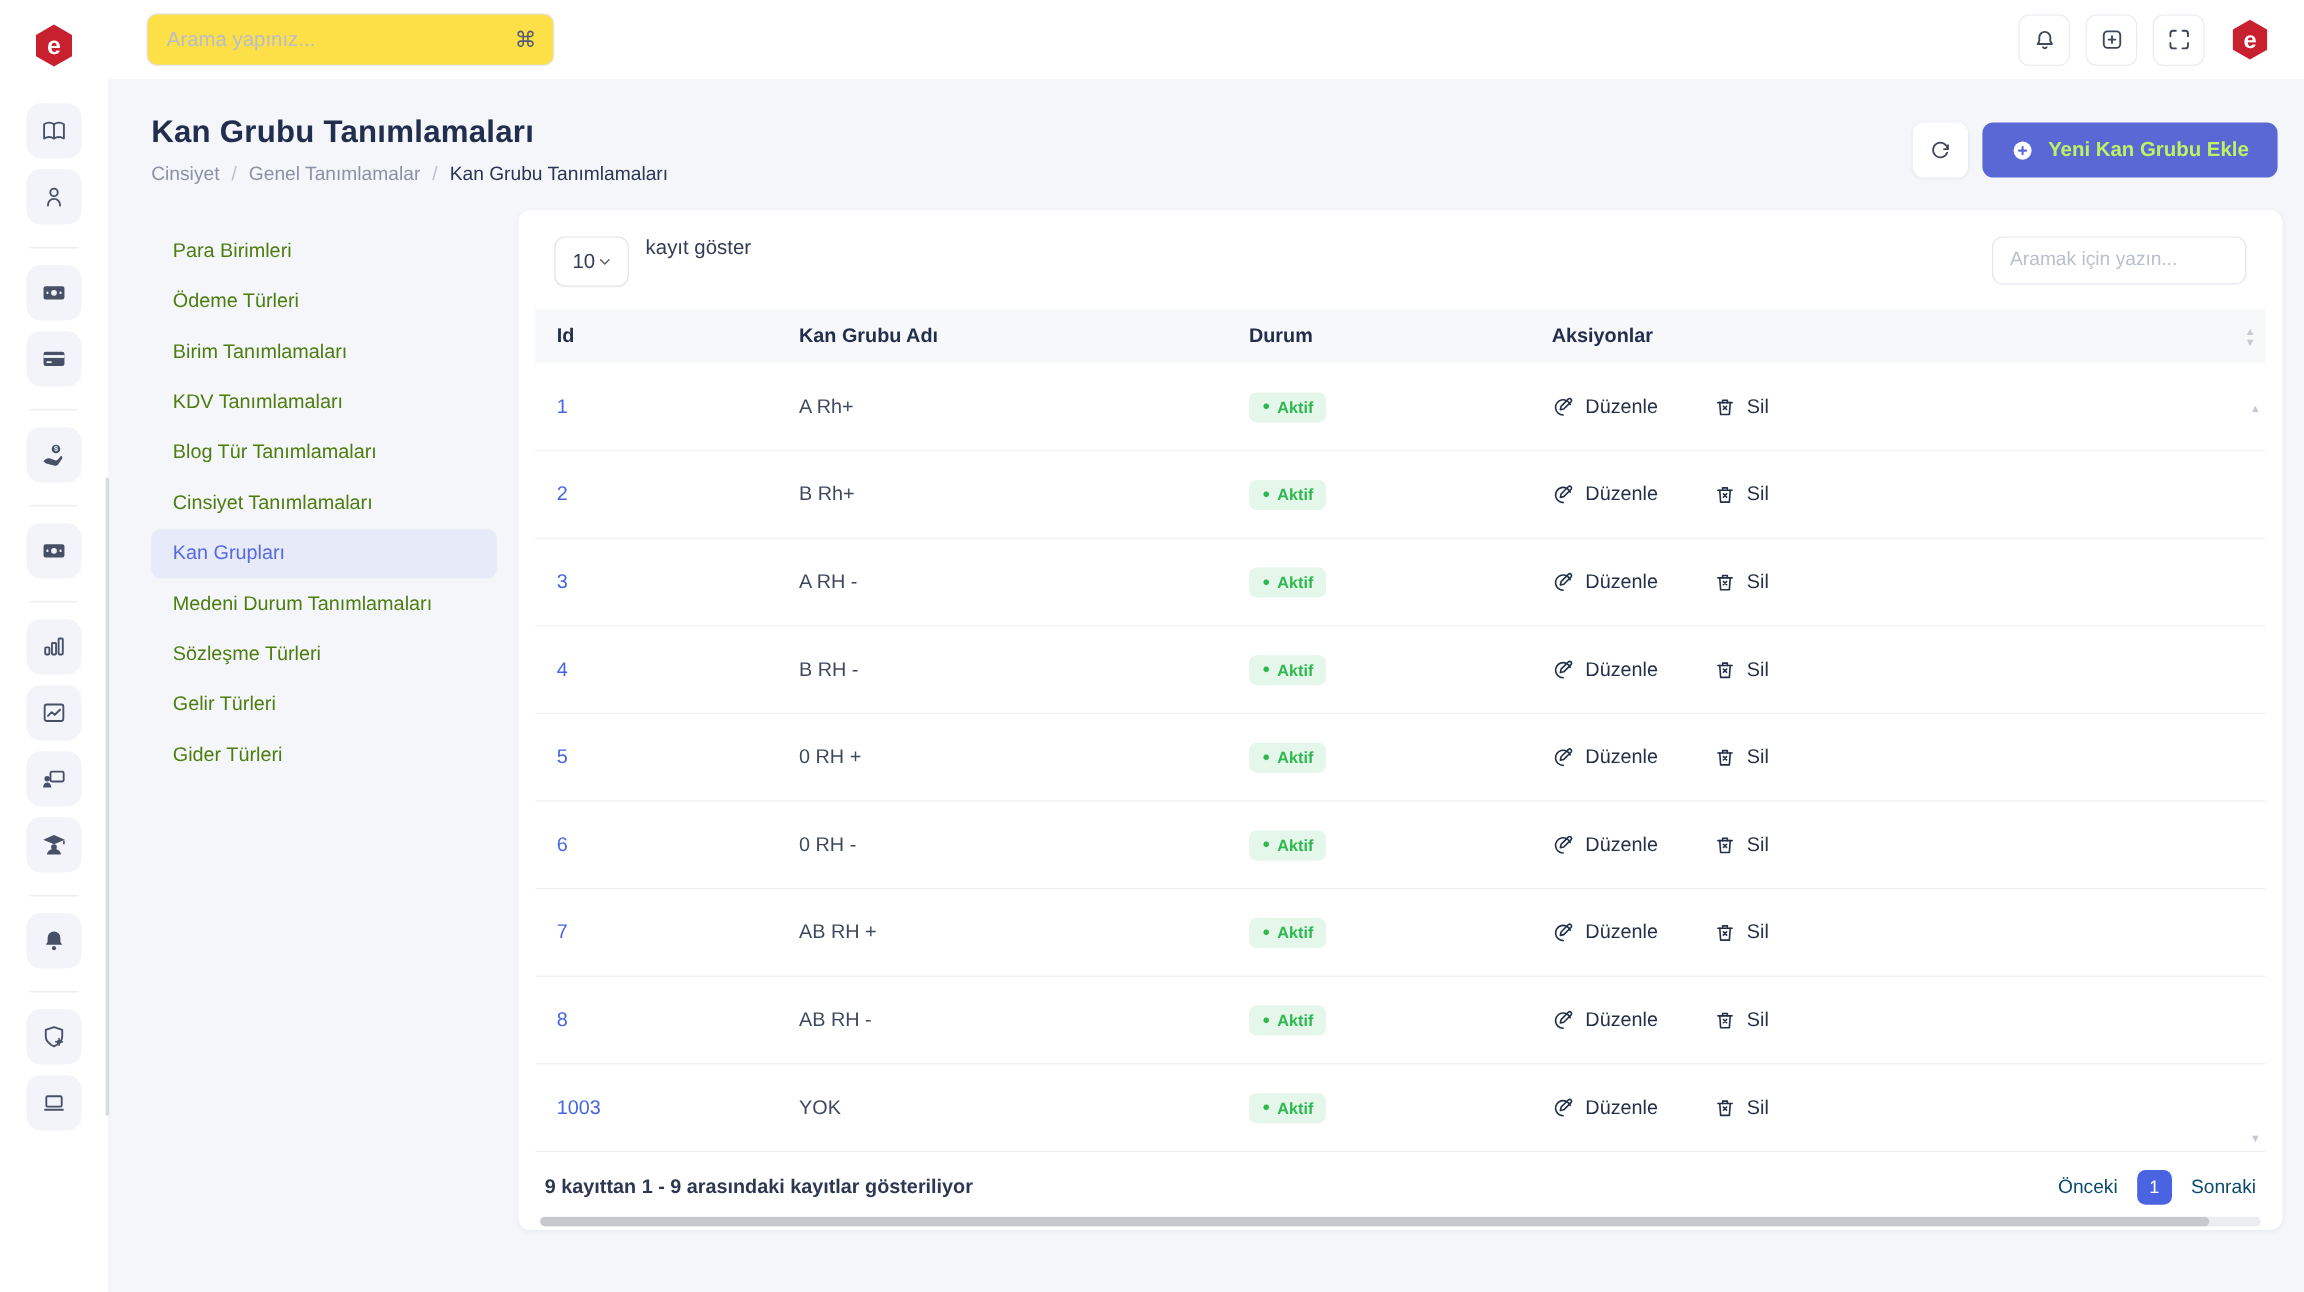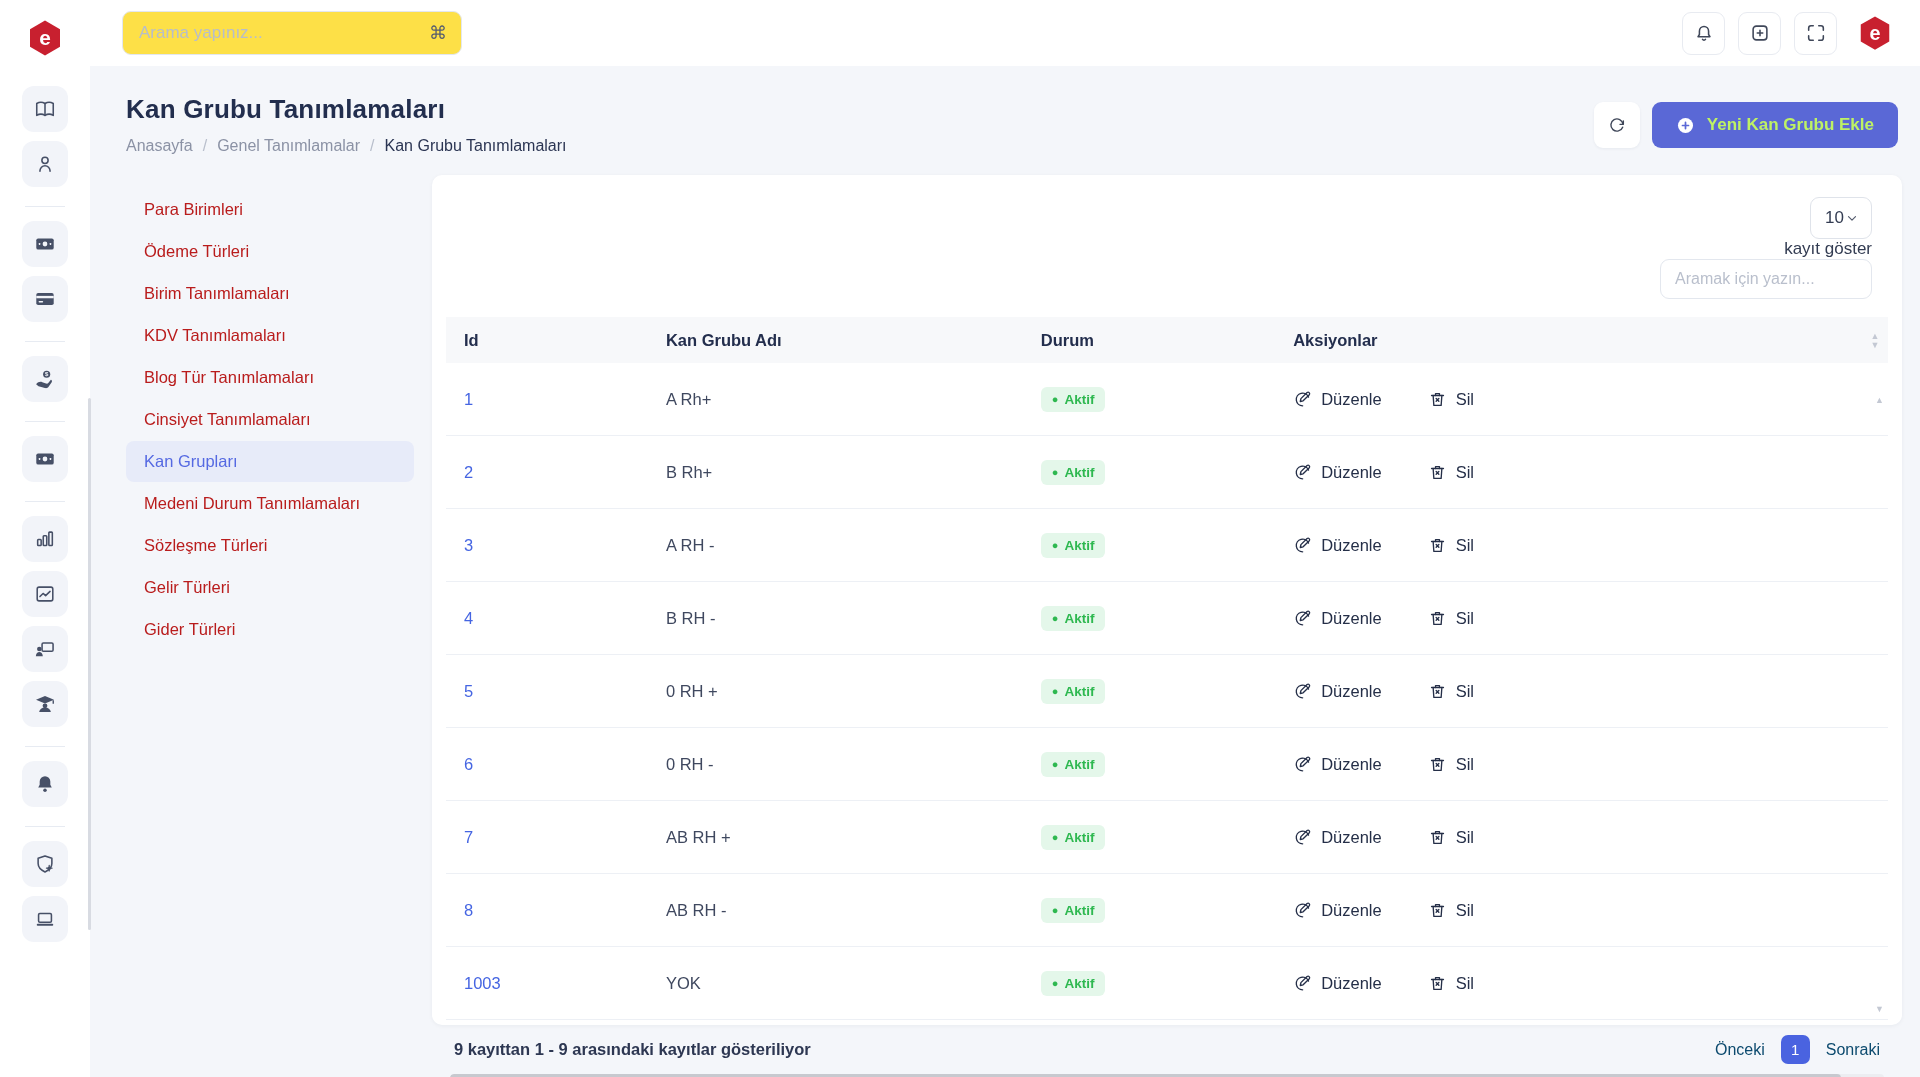--- a/index.html
+++ b/index.html
@@ -34,26 +34,26 @@
   .breadcrumb .sep { color:#b9bfcc; }
   .breadcrumb .crumb-current { color:#2b3553; }
   .head-actions { display:flex; gap:12px; align-items:center; margin-top:8px; }
   .refresh-btn { width:46px; height:46px; background:#fff; border-radius:9px; display:flex; align-items:center; justify-content:center; box-shadow:0 1px 3px rgba(25,35,65,.06); cursor:pointer; }
   .add-btn { height:46px; background:#5a68d6; border:none; border-radius:9px; color:#bef264; font-weight:700; font-size:17px; font-family:inherit; display:flex; align-items:center; gap:12px; padding:0 24px; cursor:pointer; }
 
   .main { display:flex; align-items:flex-start; padding:20px 18px 0 36px; }
 
   
   .menu { width:288px; flex:none; margin-right:18px; padding-top:14px; }
-  .menu-item { padding:11px 18px; font-size:16.5px; color:#b91c1c; border-radius:8px; margin-bottom:1px; cursor:pointer; }
+  .menu-item { padding:11px 18px; font-size:16.5px; color:#4d7c0f; border-radius:8px; margin-bottom:1px; cursor:pointer; }
   .menu-item.active { background:#e7ebf9; color:#5569e2; }
 
   
   .card { flex:1; height:850px; background:#fff; border-radius:10px; box-shadow:0 1px 4px rgba(20,30,60,.05); padding:22px 14px 0; position:relative; }
-  .card-controls { display:flex; align-items:flex-end; margin:0 16px;flex-direction:column; }
+  .card-controls { display:flex; align-items:flex-start; margin:0 16px; }
   .length-select { width:62px; height:42px; border:1px solid #dfe3ea; border-radius:9px; display:flex; align-items:center; justify-content:space-between; padding:0 12px 0 14px; font-size:17px; color:#333c52; cursor:pointer; background:#fff; }
   .length-label { margin-left:14px; font-size:17px; color:#333c52; }
   .table-search { margin-left:auto; width:212px; height:40px; border:1px solid #e3e7ee; border-radius:9px; padding:0 14px; font-size:16px; font-family:inherit; color:#4a5264; outline:none; }
   .table-search::placeholder { color:#b9bfcc; }
 
   .thead { display:flex; align-items:center; background:#f7f8fa; height:46px; margin-top:18px; font-weight:700; font-size:16.5px; color:#232e4d; }
   .th, .td { padding-left:18px; }
   .c-id { width:14%; flex:none; }
   .c-name { width:26%; flex:none; }
   .c-status { width:17.5%; flex:none; }
@@ -231,21 +231,21 @@
       </div>
     </div>
   </header>
 
   <div class="content">
 
     <div class="page-head">
       <div>
         <h1 class="page-title">Kan Grubu Tanımlamaları</h1>
         <div class="breadcrumb">
-          <span class="crumb-link">Anasayfa</span>
+          <span class="crumb-link">Cinsiyet</span>
           <span class="sep">/</span>
           <span class="crumb-link">Genel Tanımlamalar</span>
           <span class="sep">/</span>
           <span class="crumb-current">Kan Grubu Tanımlamaları</span>
         </div>
       </div>
       <div class="head-actions">
         <div class="refresh-btn">
           <svg class="ic stroke" viewBox="0 0 24 24" style="stroke:#3f4759;width:20px;height:20px">
               <path d="M19.2 11a7.3 7.3 0 1 0-.4 3.6"></path>

